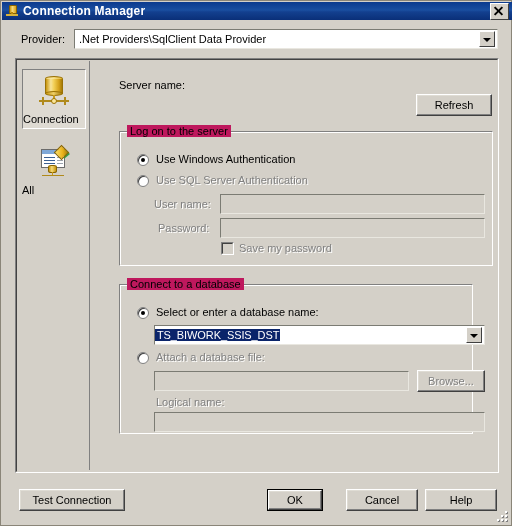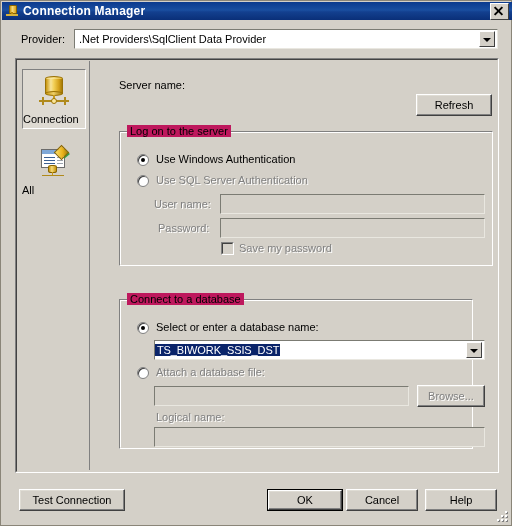--- a/index.html
+++ b/index.html
@@ -541,21 +541,21 @@
         <div class="tbox disabled" style="left:100px; top:86px; width:265px;">
           <div class="txt"></div>
         </div>
 
         <div class="cbox" style="left:101px; top:110px;">
               <div class="inn"></div>
             </div>
         <div class="lbl dis" style="left:119px; top:110px;">Save my password</div>
       </div>
 
-      <div class="group" style="left:28px; top:238px; width:354px; height:150px;">
+      <div class="group" style="left:28px; top:223px; width:354px; height:150px;">
         <div class="ginner"></div>
         <div class="gcap">Connect to a database</div>
 
         <div class="radio checked" style="left:17px; top:22px;"></div>
         <div class="lbl" style="left:36px; top:21px;">Select or enter a database name:</div>
 
         <div class="tbox" style="left:34px; top:40px; width:331px;">
           <div class="txt sel">TS_BIWORK_SSIS_DST</div>
           <div style="flex:1 1 auto;"></div>
           <div class="cbarrow"></div>
@@ -574,21 +574,21 @@
           <div class="txt"></div>
         </div>
       </div>
 
     </div>
    </div>
   </div>
 
   <div id="bottom-bar">
     <div class="btn" style="left:18px; top:8px; width:106px;">Test Connection</div>
-    <div class="btn defaulted" style="left:266px; top:8px; width:76px;">
+    <div class="btn defaulted" style="left:266px; top:8px; width:56px;">
       <span class="inner">OK</span>
     </div>
     <div class="btn" style="left:345px; top:8px; width:72px;">Cancel</div>
     <div class="btn" style="left:424px; top:8px; width:72px;">Help</div>
   </div>
 
   <div id="grip">
     <i style="left:10px; top:2px;  width:2px; height:2px;"></i>
     <i style="left:6px;  top:6px;  width:2px; height:2px;"></i>
     <i style="left:10px; top:6px;  width:2px; height:2px;"></i>

